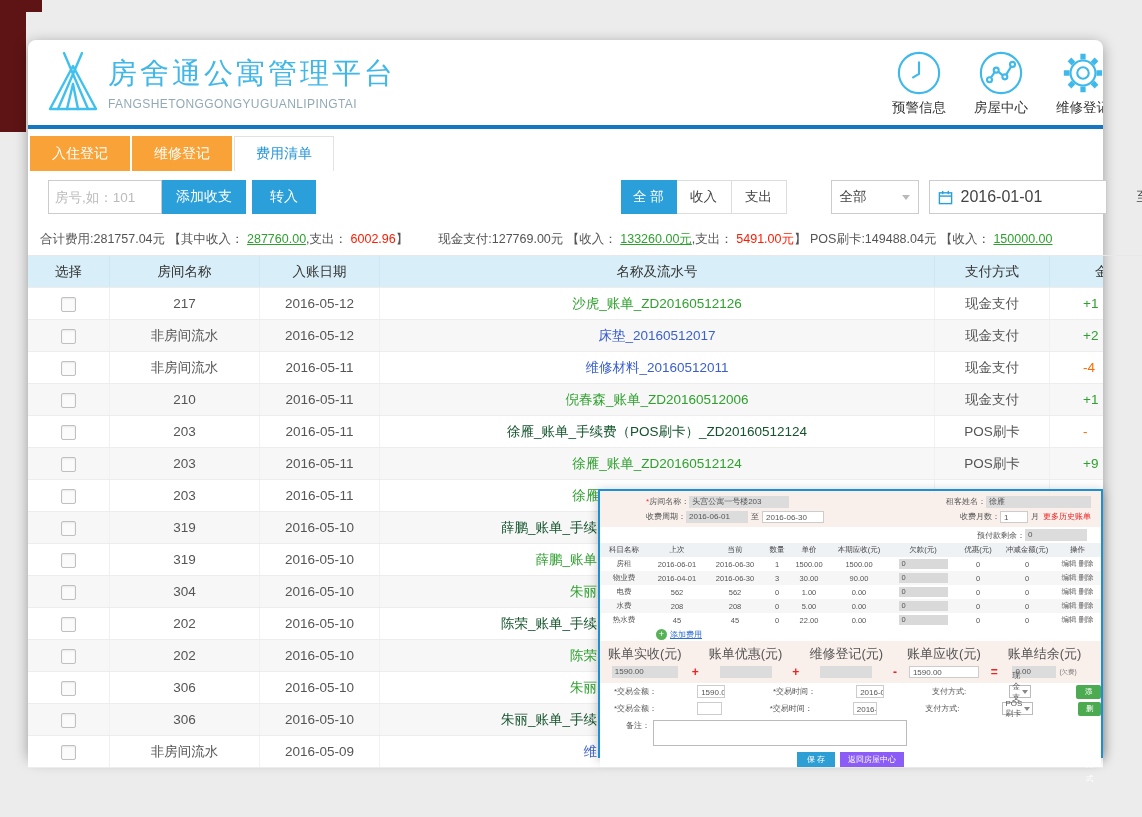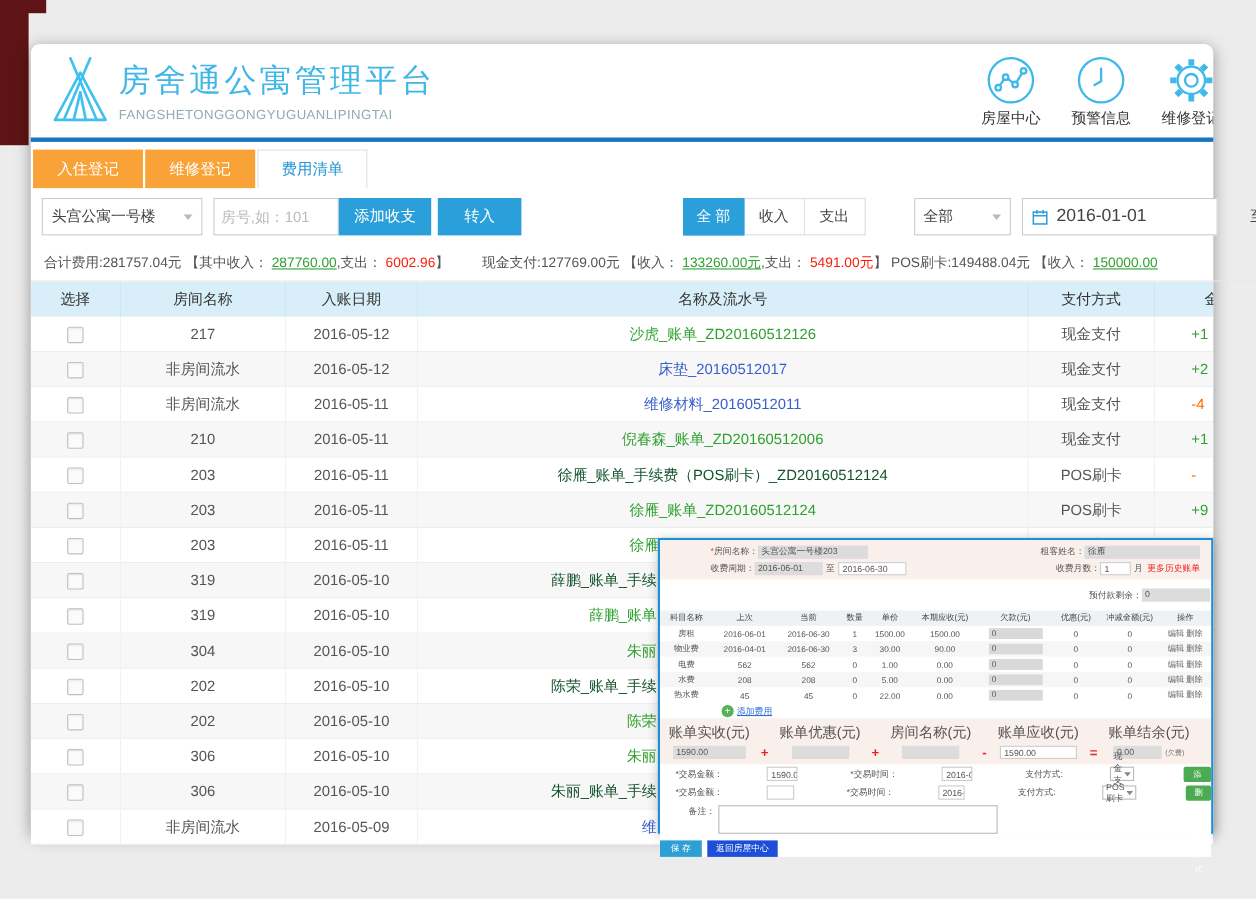--- a/index.html
+++ b/index.html
@@ -33,21 +33,21 @@
   .filterbar{display:flex;align-items:center;width:1112px;padding:9px 0 9px 10px;}
   .selbox{display:flex;align-items:center;justify-content:space-between;width:128px;height:32px;
           border:1px solid #ccc;background:#fff;font-size:13.5px;color:#444;padding:0 8px;box-sizing:content-box;cursor:pointer;}
   .chev{width:0;height:0;border-left:4px solid transparent;border-right:4px solid transparent;
         border-top:5px solid #b9b9b9;margin-left:6px;}
   .roominp{width:100px;height:32px;border:1px solid #ccc;margin-left:10px;padding:0 6px;
            font-size:13.5px;color:#444;outline:none;}
   .roominp::placeholder{color:#bbb;}
   .btn{height:34px;border:none;color:#fff;background:#2b9fd9;font-size:14px;cursor:pointer;}
   .btn.add{width:84px;margin-left:0;}
-  .btn.trans{width:76px;margin-left:6px;}
+  .btn.trans{width:64px;margin-left:6px;}
   .rgroup{display:flex;align-items:center;margin-left:auto;}
   .seg{width:54px;height:32px;line-height:32px;text-align:center;font-size:13.5px;background:#fff;
        border:1px solid #ddd;border-left:none;color:#444;cursor:pointer;}
   .seg.first{border-left:1px solid #ddd;}
   .seg.active{background:#2b9fd9;color:#fff;border-color:#2b9fd9;}
   .catsel{width:70px;margin-left:44px;}
   .datebox{display:flex;align-items:center;width:160px;height:32px;border:1px solid #ccc;background:#fff;
            margin-left:10px;padding:0 8px;font-size:16px;color:#444;cursor:pointer;}
   .calicon{margin-right:8px;display:inline-flex;}
   .zhi{font-size:13.5px;color:#444;margin-left:30px;white-space:nowrap;}
@@ -82,21 +82,21 @@
   .p-top{background:#f9efeb;padding:3px 0;}
   .p-frow{display:flex;align-items:center;height:15px;padding:0 10px 0 46px;}
   .p-lab{white-space:nowrap;}
   .star{color:#e33;}
   .pi{display:inline-block;height:12px;line-height:12px;background:#dcdcdc;padding:0 3px;
       box-sizing:border-box;overflow:hidden;white-space:nowrap;}
   .pi.white{background:#fff;border:1px solid #ccc;}
   .w100{width:100px;} .w105{width:105px;} .w62{width:62px;} .w28{width:28px;text-align:left;}
   .ml-auto{margin-left:auto;}
   .redlink{color:#e22;margin-left:4px;cursor:pointer;white-space:nowrap;}
-  .p-prepay{display:flex;justify-content:flex-end;align-items:center;height:28px;padding-right:1px;background:#fff;}
+  .p-prepay{display:flex;justify-content:flex-end;align-items:center;height:16px;padding-right:14px;background:#fff;}
   .pt-row{display:grid;grid-template-columns:48px 58px 58px 26px 38px 62px 66px 44px 54px 1fr;
           align-items:center;height:14px;font-size:7.5px;background:#fff;}
   .pt-row>div{text-align:center;overflow:hidden;white-space:nowrap;}
   .pt-head{background:#eef2f5;color:#444;}
   .pt-row.alt{background:#f6f6f6;}
   .pt-debt{display:inline-block;width:46px;height:10px;line-height:10px;background:#d9d9d9;
            text-align:left;padding-left:3px;}
   .pt-ops span{cursor:pointer;margin:0 1px;color:#666;}
   .p-add{display:flex;align-items:center;height:14px;padding-left:56px;background:#fff;}
   .plus-circle{width:11px;height:11px;border-radius:50%;background:#57b257;color:#fff;text-align:center;
@@ -112,23 +112,23 @@
   .p-pay .pi.white{height:13px;line-height:13px;}
   .pay-amt{width:78px;} .pay-time{width:78px;}
   .psel{display:flex;justify-content:space-between;align-items:center;width:58px;height:13px;
         border:1px solid #bbb;background:#fff;padding:0 2px;box-sizing:border-box;cursor:pointer;margin-left:3px;}
   .psel .chev{border-left:3px solid transparent;border-right:3px solid transparent;border-top:4px solid #888;margin-left:2px;}
   .gbtn{height:14px;line-height:14px;padding:0 6px;background:#4cab50;color:#fff;border:none;
         font-size:7.5px;border-radius:2px;cursor:pointer;margin-left:5px;}
   .p-lab.m{margin-left:8px;}
   .p-remark{display:flex;align-items:flex-start;padding:3px 0 3px 26px;background:#fff;}
   .remarkbox{width:252px;height:24px;border:1px solid #bbb;margin-left:3px;background:#fff;}
-  .p-footer{display:flex;justify-content:flex-start;column-gap:5px;padding-top:3px;background:#fff;}
+  .p-footer{display:flex;justify-content:center;column-gap:5px;padding-top:3px;background:#fff;}
   .pbtn-save{width:38px;height:15px;background:#2e9fd4;color:#fff;border:none;font-size:8px;cursor:pointer;}
-  .pbtn-back{height:15px;padding:0 8px;background:#1d4ed8;color:#fff;border:none;font-size:8px;cursor:pointer;}
+  .pbtn-back{height:15px;padding:0 8px;background:#8b5cf6;color:#fff;border:none;font-size:8px;cursor:pointer;}
 </style>
 </head>
 <body>
 
 <div class="corner-v"></div>
 <div class="corner-h"></div>
 
 <div class="card">
 
   <div class="hdr">
@@ -143,35 +143,35 @@
     </span>
     <div class="titles">
       <div class="t1">房舍通公寓管理平台</div>
       <div class="t2">FANGSHETONGGONGYUGUANLIPINGTAI</div>
     </div>
     <div class="nav">
       <div class="nav-item">
         <span>
         <svg width="46" height="46" viewBox="0 0 48 48" fill="none" stroke="#3fb9ea" stroke-width="2.2">
           <circle cx="24" cy="24" r="21"></circle>
+          <polyline points="24,12 24,25 17,29"></polyline>
+        </svg></span>
+        <div class="nav-label">预警信息</div>
+      </div>
+      <div class="nav-item">
+        <span>
+        <svg width="46" height="46" viewBox="0 0 48 48" fill="none" stroke="#3fb9ea" stroke-width="2.2">
+          <circle cx="24" cy="24" r="21"></circle>
           <polyline points="12,31 19,21 28,28 36,15"></polyline>
           <circle cx="12" cy="31" r="2.6" fill="#fff"></circle>
               <circle cx="19" cy="21" r="2.6" fill="#fff"></circle>
           <circle cx="28" cy="28" r="2.6" fill="#fff"></circle>
               <circle cx="36" cy="15" r="2.6" fill="#fff"></circle>
         </svg></span>
         <div class="nav-label">房屋中心</div>
-      </div>
-      <div class="nav-item">
-        <span>
-        <svg width="46" height="46" viewBox="0 0 48 48" fill="none" stroke="#3fb9ea" stroke-width="2.2">
-          <circle cx="24" cy="24" r="21"></circle>
-          <polyline points="24,12 24,25 17,29"></polyline>
-        </svg></span>
-        <div class="nav-label">预警信息</div>
       </div>
       <div class="nav-item">
         <span>
         <svg width="46" height="46" viewBox="0 0 48 48" fill="none" stroke="#3fb9ea" stroke-width="2.2">
           <circle cx="24" cy="24" r="13"></circle>
           <circle cx="24" cy="24" r="6"></circle>
           <g stroke-width="5.5">
             <line x1="38" y1="24" x2="44" y2="24"></line>
                 <line x1="33.9" y1="33.9" x2="38.1" y2="38.1"></line>
             <line x1="24" y1="38" x2="24" y2="44"></line>
@@ -189,24 +189,20 @@
 
   <div class="divider"></div>
 
   <div class="tabs">
     <div class="tab">入住登记</div>
     <div class="tab">维修登记</div>
     <div class="tab active">费用清单</div>
   </div>
 
   <div class="filterbar">
-    <div class="selbox">
-      <span>头宫公寓一号楼</span>
-      <span class="chev"></span>
-    </div>
     <input class="roominp" type="text" placeholder="房号,如：101" style="">
     <button class="btn add">添加收支</button>
     <button class="btn trans">转入</button>
     <div class="rgroup">
       <div class="seg first active">全 部</div>
       <div class="seg">收入</div>
       <div class="seg">支出</div>
       <div class="selbox catsel">
         <span>全部</span>
         <span class="chev"></span>
@@ -470,21 +466,21 @@
         <span class="lab">账单实收(元)</span>
       <span class="pi" style="width:66px;text-align:left;">1590.00</span>
       </div>
     <span class="op">+</span>
     <div class="tot-col">
         <span class="lab">账单优惠(元)</span>
       <span class="pi" style="width:52px;"></span>
       </div>
     <span class="op">+</span>
     <div class="tot-col">
-        <span class="lab">房间名称(元)</span>
+        <span class="lab">维修登记(元)</span>
       <span class="pi" style="width:52px;"></span>
       </div>
     <span class="op">-</span>
     <div class="tot-col">
         <span class="lab">账单应收(元)</span>
       <span class="pi white" style="width:70px;text-align:left;">1590.00</span>
       </div>
     <span class="op">=</span>
     <div class="tot-col">
         <span class="lab">账单结余(元)</span>

